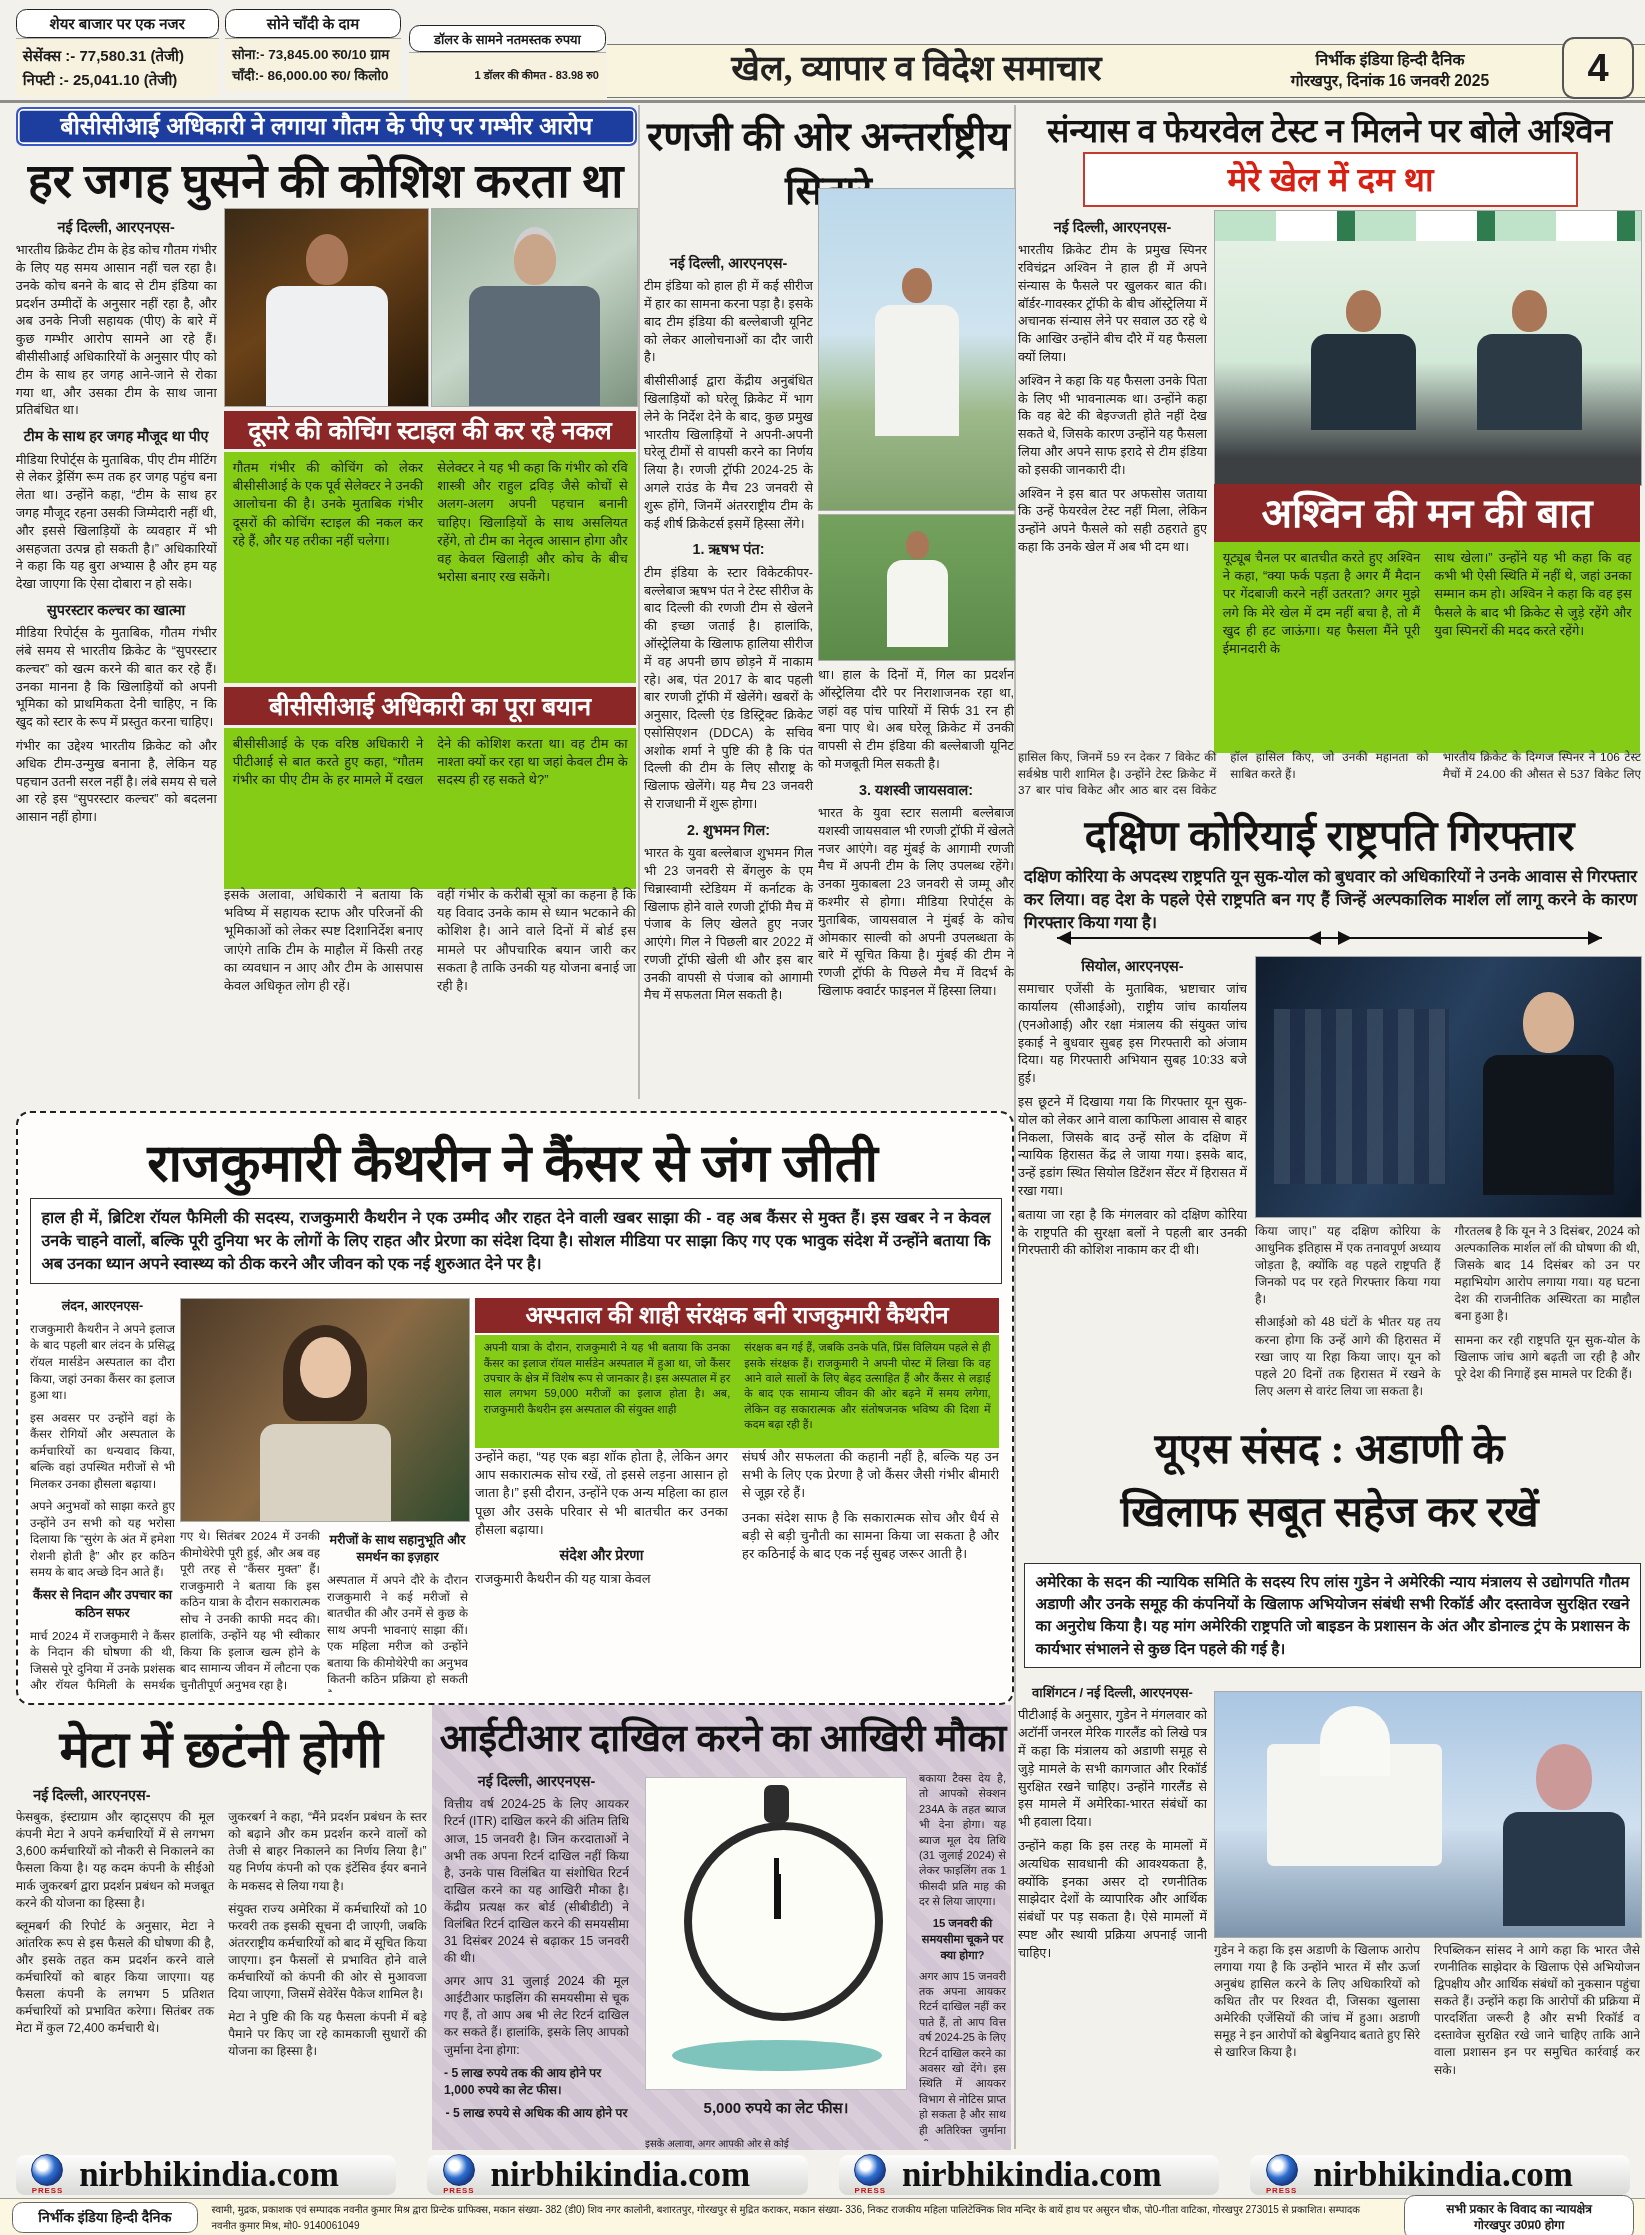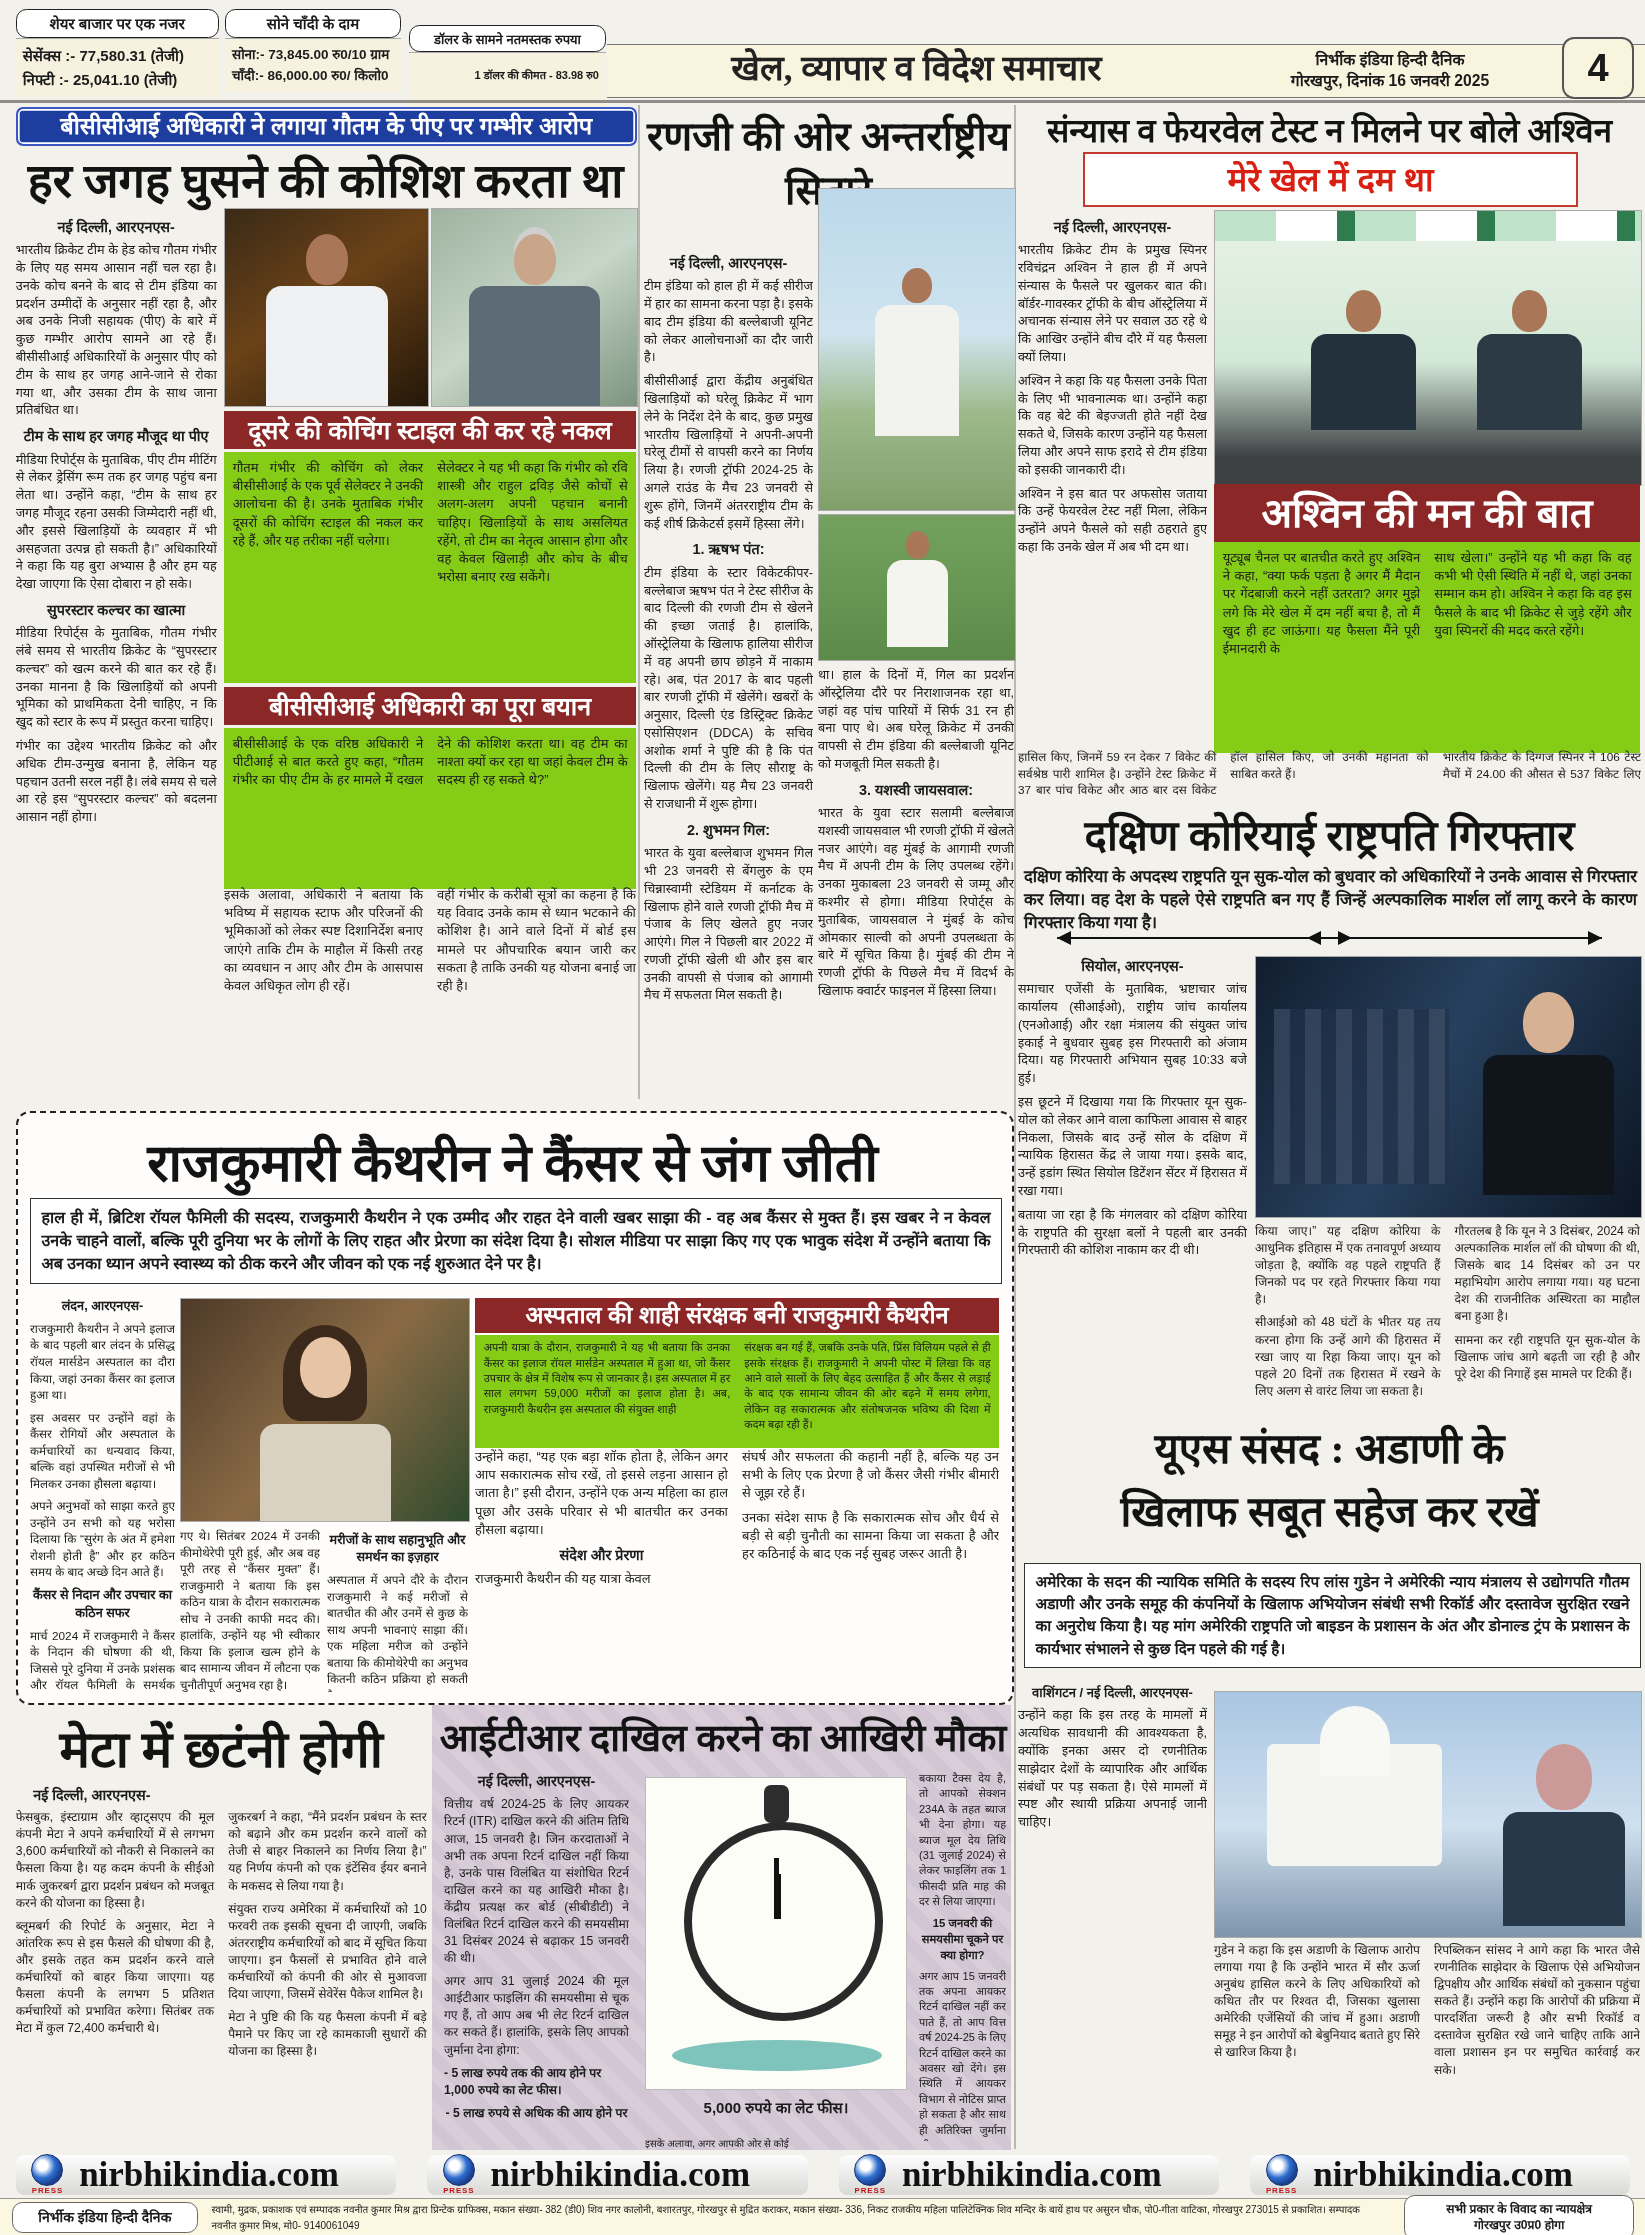--- a/index.html
+++ b/index.html
@@ -247,20 +247,21 @@
 
   <div class="abs headline" style="left:1018px;top:1418px;width:623px;font-size:42px;line-height:1.5;">
     <div>यूएस संसद :  अडाणी के</div>
     <div>खिलाफ सबूत सहेज कर रखें</div>
   </div>
   <div class="abs lead-box" style="left:1024px;top:1563px;width:594px;font-size:15.3px;">अमेरिका के सदन की न्यायिक समिति के सदस्य रिप लांस गुडेन ने अमेरिकी न्याय मंत्रालय से उद्योगपति गौतम अडाणी और उनके समूह की कंपनियों के खिलाफ अभियोजन संबंधी सभी रिकॉर्ड और दस्तावेज सुरक्षित रखने का अनुरोध किया है। यह मांग अमेरिकी राष्ट्रपति जो बाइडन के प्रशासन के अंत और डोनाल्ड ट्रंप के प्रशासन के कार्यभार संभालने से कुछ दिन पहले की गई है।</div>
 
   <div class="abs body-txt" style="left:1018px;top:1684px;width:189px;height:466px;font-size:12.7px;">
     <div class="dateline" style="font-size:13px;">वाशिंगटन / नई दिल्ली, आरएनएस-</div>
     <div>
+        <p>पीटीआई के अनुसार, गुडेन ने मंगलवार को अटॉर्नी जनरल मेरिक गारलैंड को लिखे पत्र में कहा कि मंत्रालय को अडाणी समूह से जुड़े मामले के सभी कागजात और रिकॉर्ड सुरक्षित रखने चाहिए। उन्होंने गारलैंड से इस मामले में अमेरिका-भारत संबंधों का भी हवाला दिया।</p>
         <p>उन्होंने कहा कि इस तरह के मामलों में अत्यधिक सावधानी की आवश्यकता है, क्योंकि इनका असर दो रणनीतिक साझेदार देशों के व्यापारिक और आर्थिक संबंधों पर पड़ सकता है। ऐसे मामलों में स्पष्ट और स्थायी प्रक्रिया अपनाई जानी चाहिए।</p>
       </div>
   </div>
 
   <div class="abs photo" style="left:1214px;top:1691px;width:426px;height:245px;background:linear-gradient(180deg,#aac6e2 0%,#cfe0ef 55%,#7d94ab 100%);">
     <div style="position:absolute;left:52px;top:52px;width:175px;height:122px;background:#f4f4f0;border-radius:7px;"></div>
     <div style="position:absolute;left:105px;top:14px;width:70px;height:70px;background:#f8f8f4;border-radius:50% 50% 0 0;"></div>
     <div style="position:absolute;left:288px;top:52px;">
       <div class="p-head" style="width:56px;height:66px;background:#c99;"></div>
       <div class="p-torso" style="width:122px;height:114px;background:#27384a;"></div>

